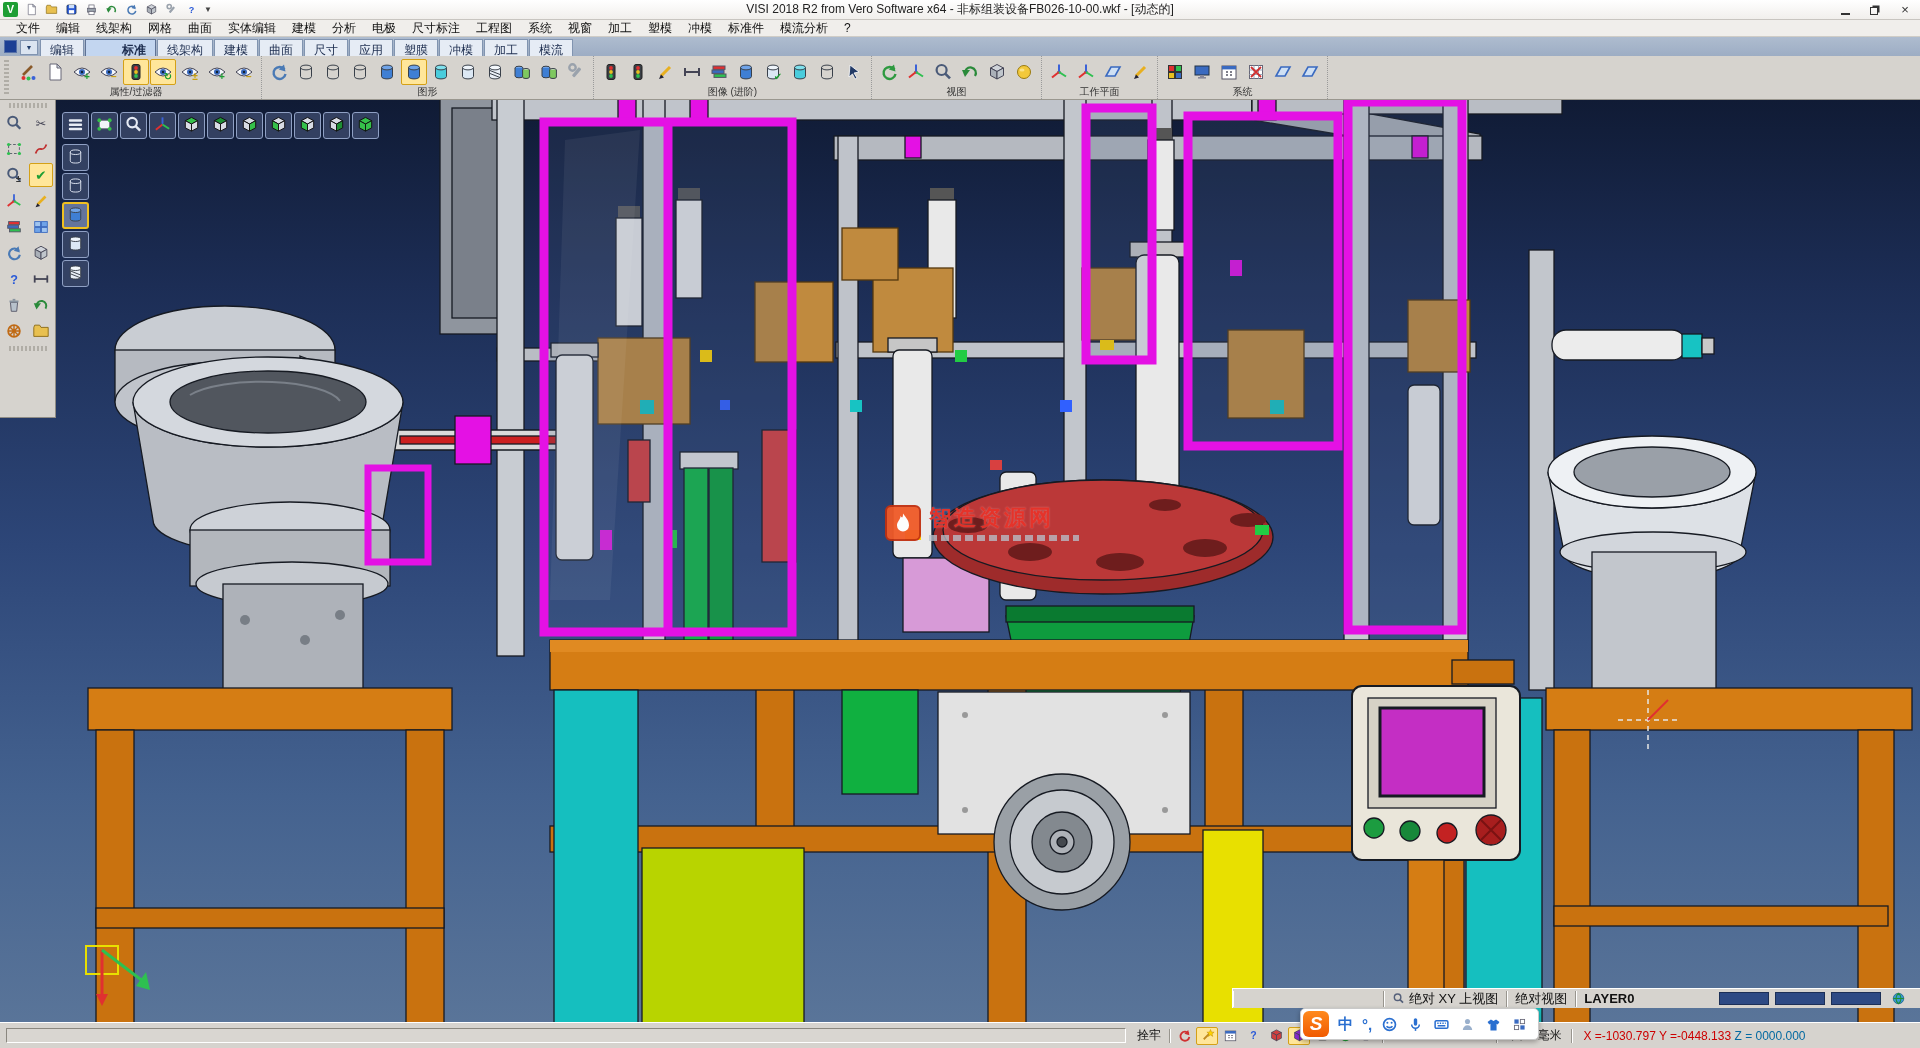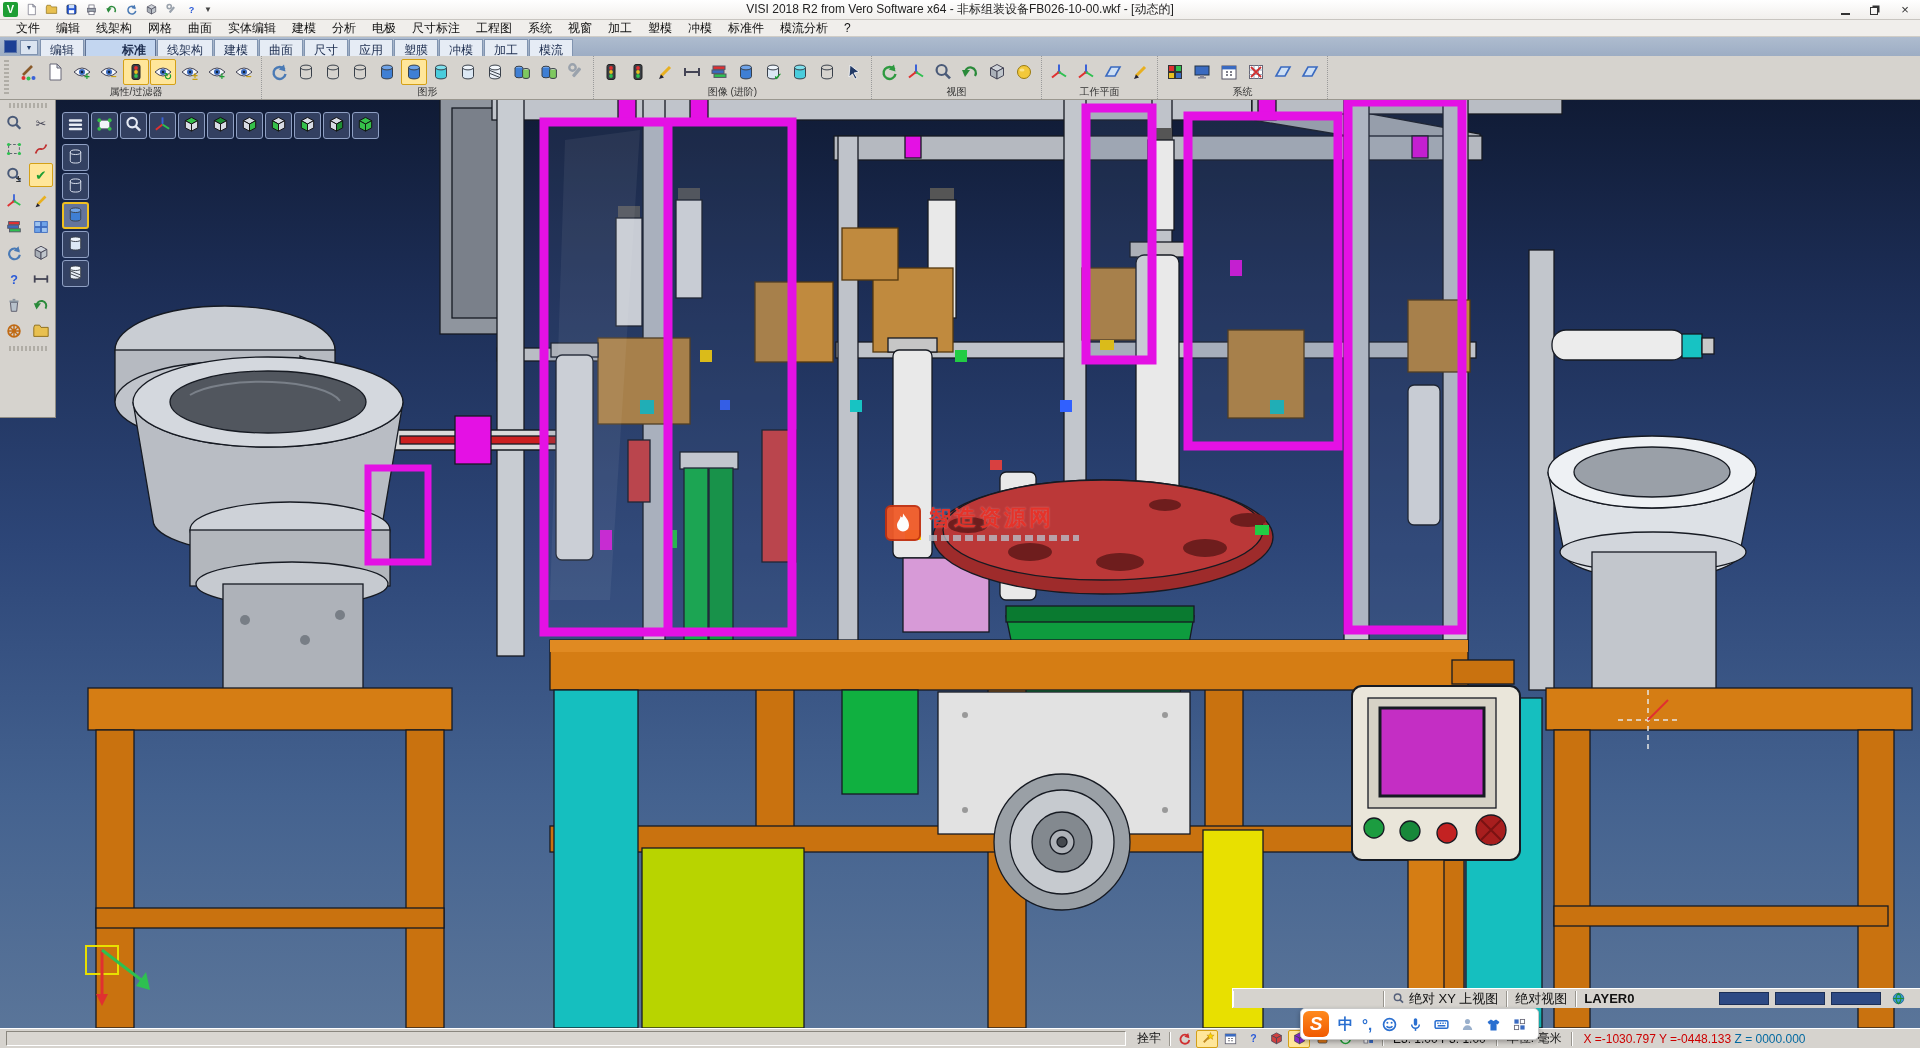--- a/index.html
+++ b/index.html
@@ -78,21 +78,21 @@
   
   #status-view-row { position:absolute; right:0; bottom:20px; height:20px; width:688px; background:#d6d3ce;
     border-top:1px solid #fff; border-left:1px solid #fff; display:flex; align-items:center; font-size:13px; }
   .svr-cell { height:16px; display:flex; align-items:center; padding:0 8px; border-left:1px solid #98958e;
     box-shadow:inset 1px 0 #fff; white-space:nowrap; }
   #svr-empty { width:150px; }
   #svr-layer { font-weight:bold; }
   .swatch { width:50px; height:13px; background:#2e4a84; border:1px solid #1c2f57; margin-left:6px; }
   #svr-globe { margin:0 6px 0 10px; display:flex; }
 
-  #statusbar { position:absolute; bottom:0; left:0; width:1920px; height:20px; background:#d6d3ce;
+  #statusbar { position:absolute; bottom:0; left:0; width:1920px; height:26px; background:#d6d3ce;
     border-top:1px solid #fff; display:flex; align-items:center; font-size:12px; }
   #msgbar { flex:0 0 auto; width:1120px; height:15px; margin:0 6px; border:1px solid;
     border-color:#8a877f #ffffff #ffffff #8a877f; background:#d9d6d1; }
   .sb-sep { width:1px; height:14px; background:#98958e; box-shadow:1px 0 #fff; margin:0 3px; }
   #sb-lock { padding:0 5px; white-space:nowrap; }
   #status-icons { display:flex; align-items:center; gap:1px; }
   #status-icons .icon-btn { width:22px; height:18px; }
   .sb-text { padding:0 7px; white-space:nowrap; }
   #sb-coords { white-space:nowrap; padding:0 8px; }
   .coord-red { color:#cc0000; }

